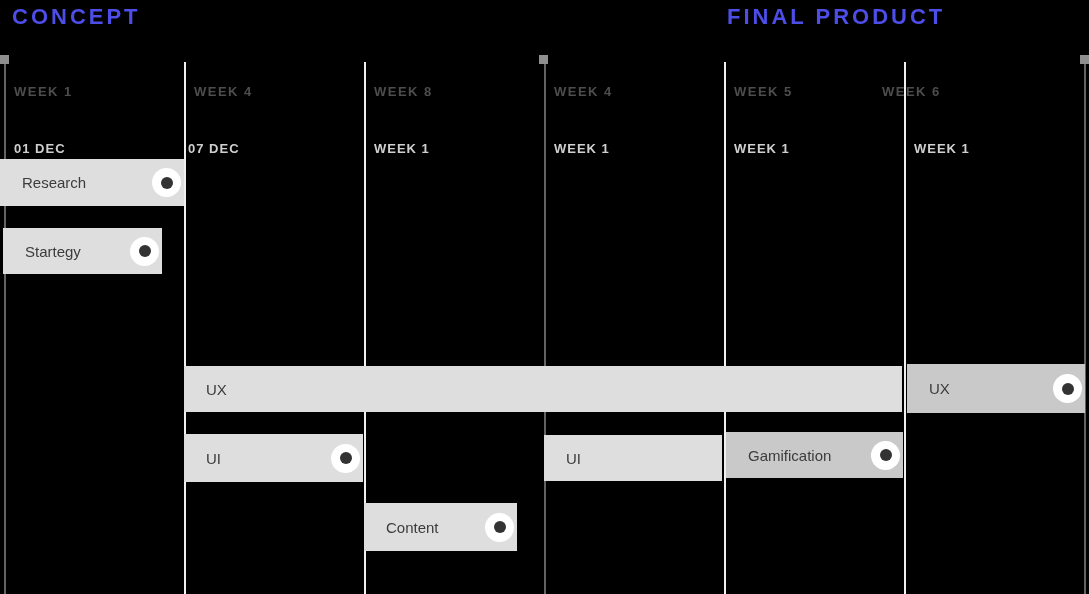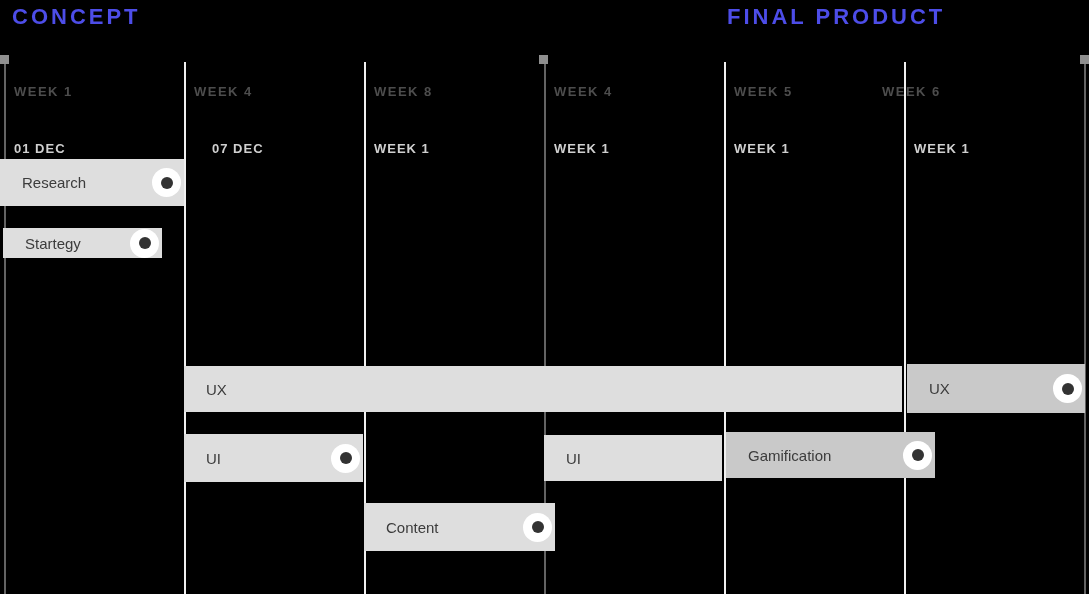--- a/index.html
+++ b/index.html
@@ -56,21 +56,21 @@
 
 <div class="canvas">
   <div class="phase-title" id="phase-concept">CONCEPT</div>
   <div class="phase-title" id="phase-final">FINAL PRODUCT</div>
   <div id="grid-layer">
       <div class="grid-line dim" style="left: 4px;"></div>
       <div class="week-label" style="left: 14px;">WEEK 1</div>
       <div class="week-sub" style="left: 14px;">01 DEC</div>
       <div class="grid-line" style="left: 184px;"></div>
       <div class="week-label" style="left: 194px;">WEEK 4</div>
-      <div class="week-sub" style="left: 212px;">07 DEC</div>
+      <div class="week-sub" style="left: 188px;">07 DEC</div>
       <div class="grid-line" style="left: 364px;"></div>
       <div class="week-label" style="left: 374px;">WEEK 8</div>
       <div class="week-sub" style="left: 374px;">WEEK 1</div>
       <div class="grid-line dim" style="left: 544px;"></div>
       <div class="week-label" style="left: 554px; text-align: right;">WEEK 4</div>
       <div class="week-sub" style="left: 554px;">WEEK 1</div>
       <div class="grid-line" style="left: 724px;"></div>
       <div class="week-label" style="left: 734px;">WEEK 5</div>
       <div class="week-sub" style="left: 734px;">WEEK 1</div>
       <div class="grid-line" style="left: 904px;"></div>
@@ -81,45 +81,45 @@
       <div class="marker" style="left: 539px;"></div>
       <div class="marker" style="left: 1080px;"></div>
     </div>
   <div id="task-layer">
       <div class="task light" style="left: 0px; top: 159px; width: 184px; height: 47px;">
         <span class="label">Research</span>
         <div class="bullet">
           <div class="dot"></div>
         </div>
       </div>
-      <div class="task light" style="left: 3px; top: 228px; width: 159px; height: 30px;">
+      <div class="task light" style="left: 3px; top: 228px; width: 159px; height: 46px;">
         <span class="label">Startegy</span>
         <div class="bullet">
           <div class="dot"></div>
         </div>
       </div>
       <div class="task light" style="left: 184px; top: 366px; width: 718px; height: 46px;">
         <span class="label">UX</span>
       </div>
       <div class="task light" style="left: 184px; top: 434px; width: 179px; height: 48px;">
         <span class="label">UI</span>
         <div class="bullet">
           <div class="dot"></div>
         </div>
       </div>
       <div class="task light" style="left: 544px; top: 435px; width: 178px; height: 46px;">
         <span class="label">UI</span>
       </div>
-      <div class="task dark" style="left: 726px; top: 432px; width: 209px; height: 46px;">
+      <div class="task dark" style="left: 726px; top: 432px; width: 177px; height: 46px;">
         <span class="label">Gamification</span>
         <div class="bullet">
           <div class="dot"></div>
         </div>
       </div>
-      <div class="task light" style="left: 364px; top: 503px; width: 191px; height: 48px;">
+      <div class="task light" style="left: 364px; top: 503px; width: 153px; height: 48px;">
         <span class="label">Content</span>
         <div class="bullet">
           <div class="dot"></div>
         </div>
       </div>
       <div class="task dark" style="left: 907px; top: 364px; width: 178px; height: 49px;">
         <span class="label">UX</span>
         <div class="bullet">
           <div class="dot"></div>
         </div>

